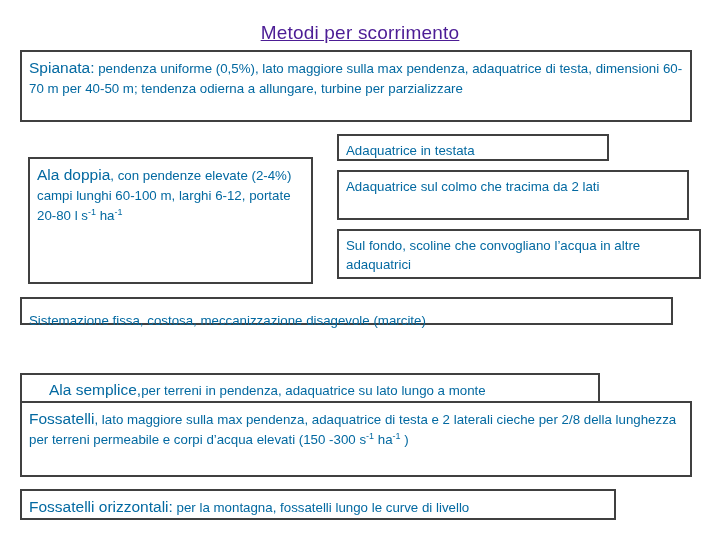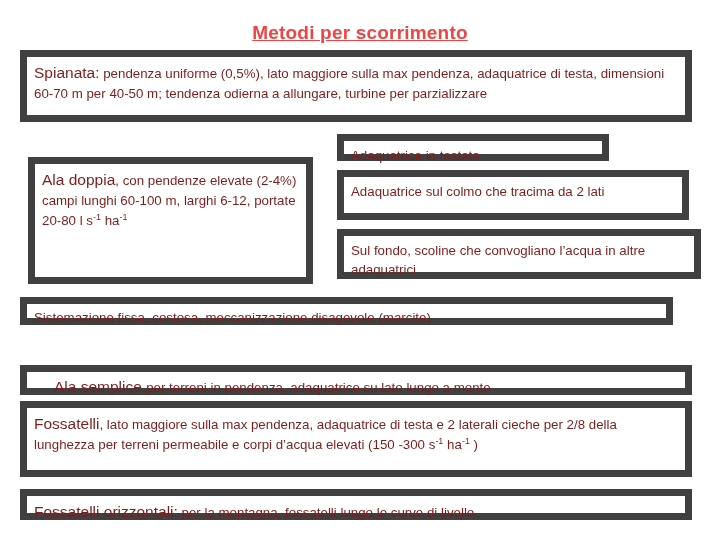--- a/index.html
+++ b/index.html
@@ -19,55 +19,55 @@
     left: 0; top: 0;
     width: 720px;
     height: 540px;
   }
   .title {
     position: absolute;
     left: 0;
     top: 22px;
     width: 720px;
     text-align: center;
-    color: #ef4444;
+    color: #4c1d95;
     font-size: 19px;
-    font-weight: bold;
+    font-weight: normal;
     text-decoration: underline;
     letter-spacing: 0.2px;
   }
   .box {
     position: absolute;
-    border: 7px solid #404040;
+    border: 2px solid #404040;
     background: #ffffff;
     box-sizing: border-box;
     padding: 5px 7px 4px 7px;
     font-size: 13.3px;
-    color: #7f1d1d;
+    color: #0369a1;
     line-height: 1.45;
   }
   .lead-b {
     font-size: 15.5px;
   }
   sup {
     font-size: 9px;
     vertical-align: super;
     line-height: 0;
   }
 
   
   #box-spianata   { left: 20px;  top: 50px;  width: 672px; height: 72px; }
   #box-ala-doppia { left: 28px;  top: 157px; width: 285px; height: 127px; }
   #box-adq-testata{ left: 337px; top: 134px; width: 272px; height: 27px;  }
   #box-adq-colmo  { left: 337px; top: 170px; width: 352px; height: 50px; }
   #box-fondo      { left: 337px; top: 229px; width: 364px; height: 50px; }
-  #box-sistemazione{left: 20px;  top: 297px; width: 653px; height: 28px; padding-top: 4px; }
-  #box-ala-semplice{left: 20px;  top: 365px; width: 672px; height: 30px; padding-top: 4px; padding-left: 27px; }
+  #box-sistemazione{left: 20px;  top: 297px; width: 653px; height: 28px; padding-top: 12px; }
+  #box-ala-semplice{left: 20px;  top: 373px; width: 580px; height: 30px; padding-top: 4px; padding-left: 27px; }
   #box-campoletto { left: 20px;  top: 401px; width: 672px; height: 76px; }
-  #box-fossatelli { left: 20px;  top: 489px; width: 672px; height: 31px; }
+  #box-fossatelli { left: 20px;  top: 489px; width: 596px; height: 31px; }
 </style>
 </head>
 <body>
 
 <div class="slide">
 
   <div class="title">Metodi per scorrimento</div>
 
   <div class="box" id="box-spianata">
     <span class="lead-b">Spianata:</span><span> pendenza uniforme (0,5%), lato maggiore sulla max pendenza, adaquatrice di testa, dimensioni 60-70 m per 40-50 m; tendenza odierna a allungare, turbine per parzializzare</span>

